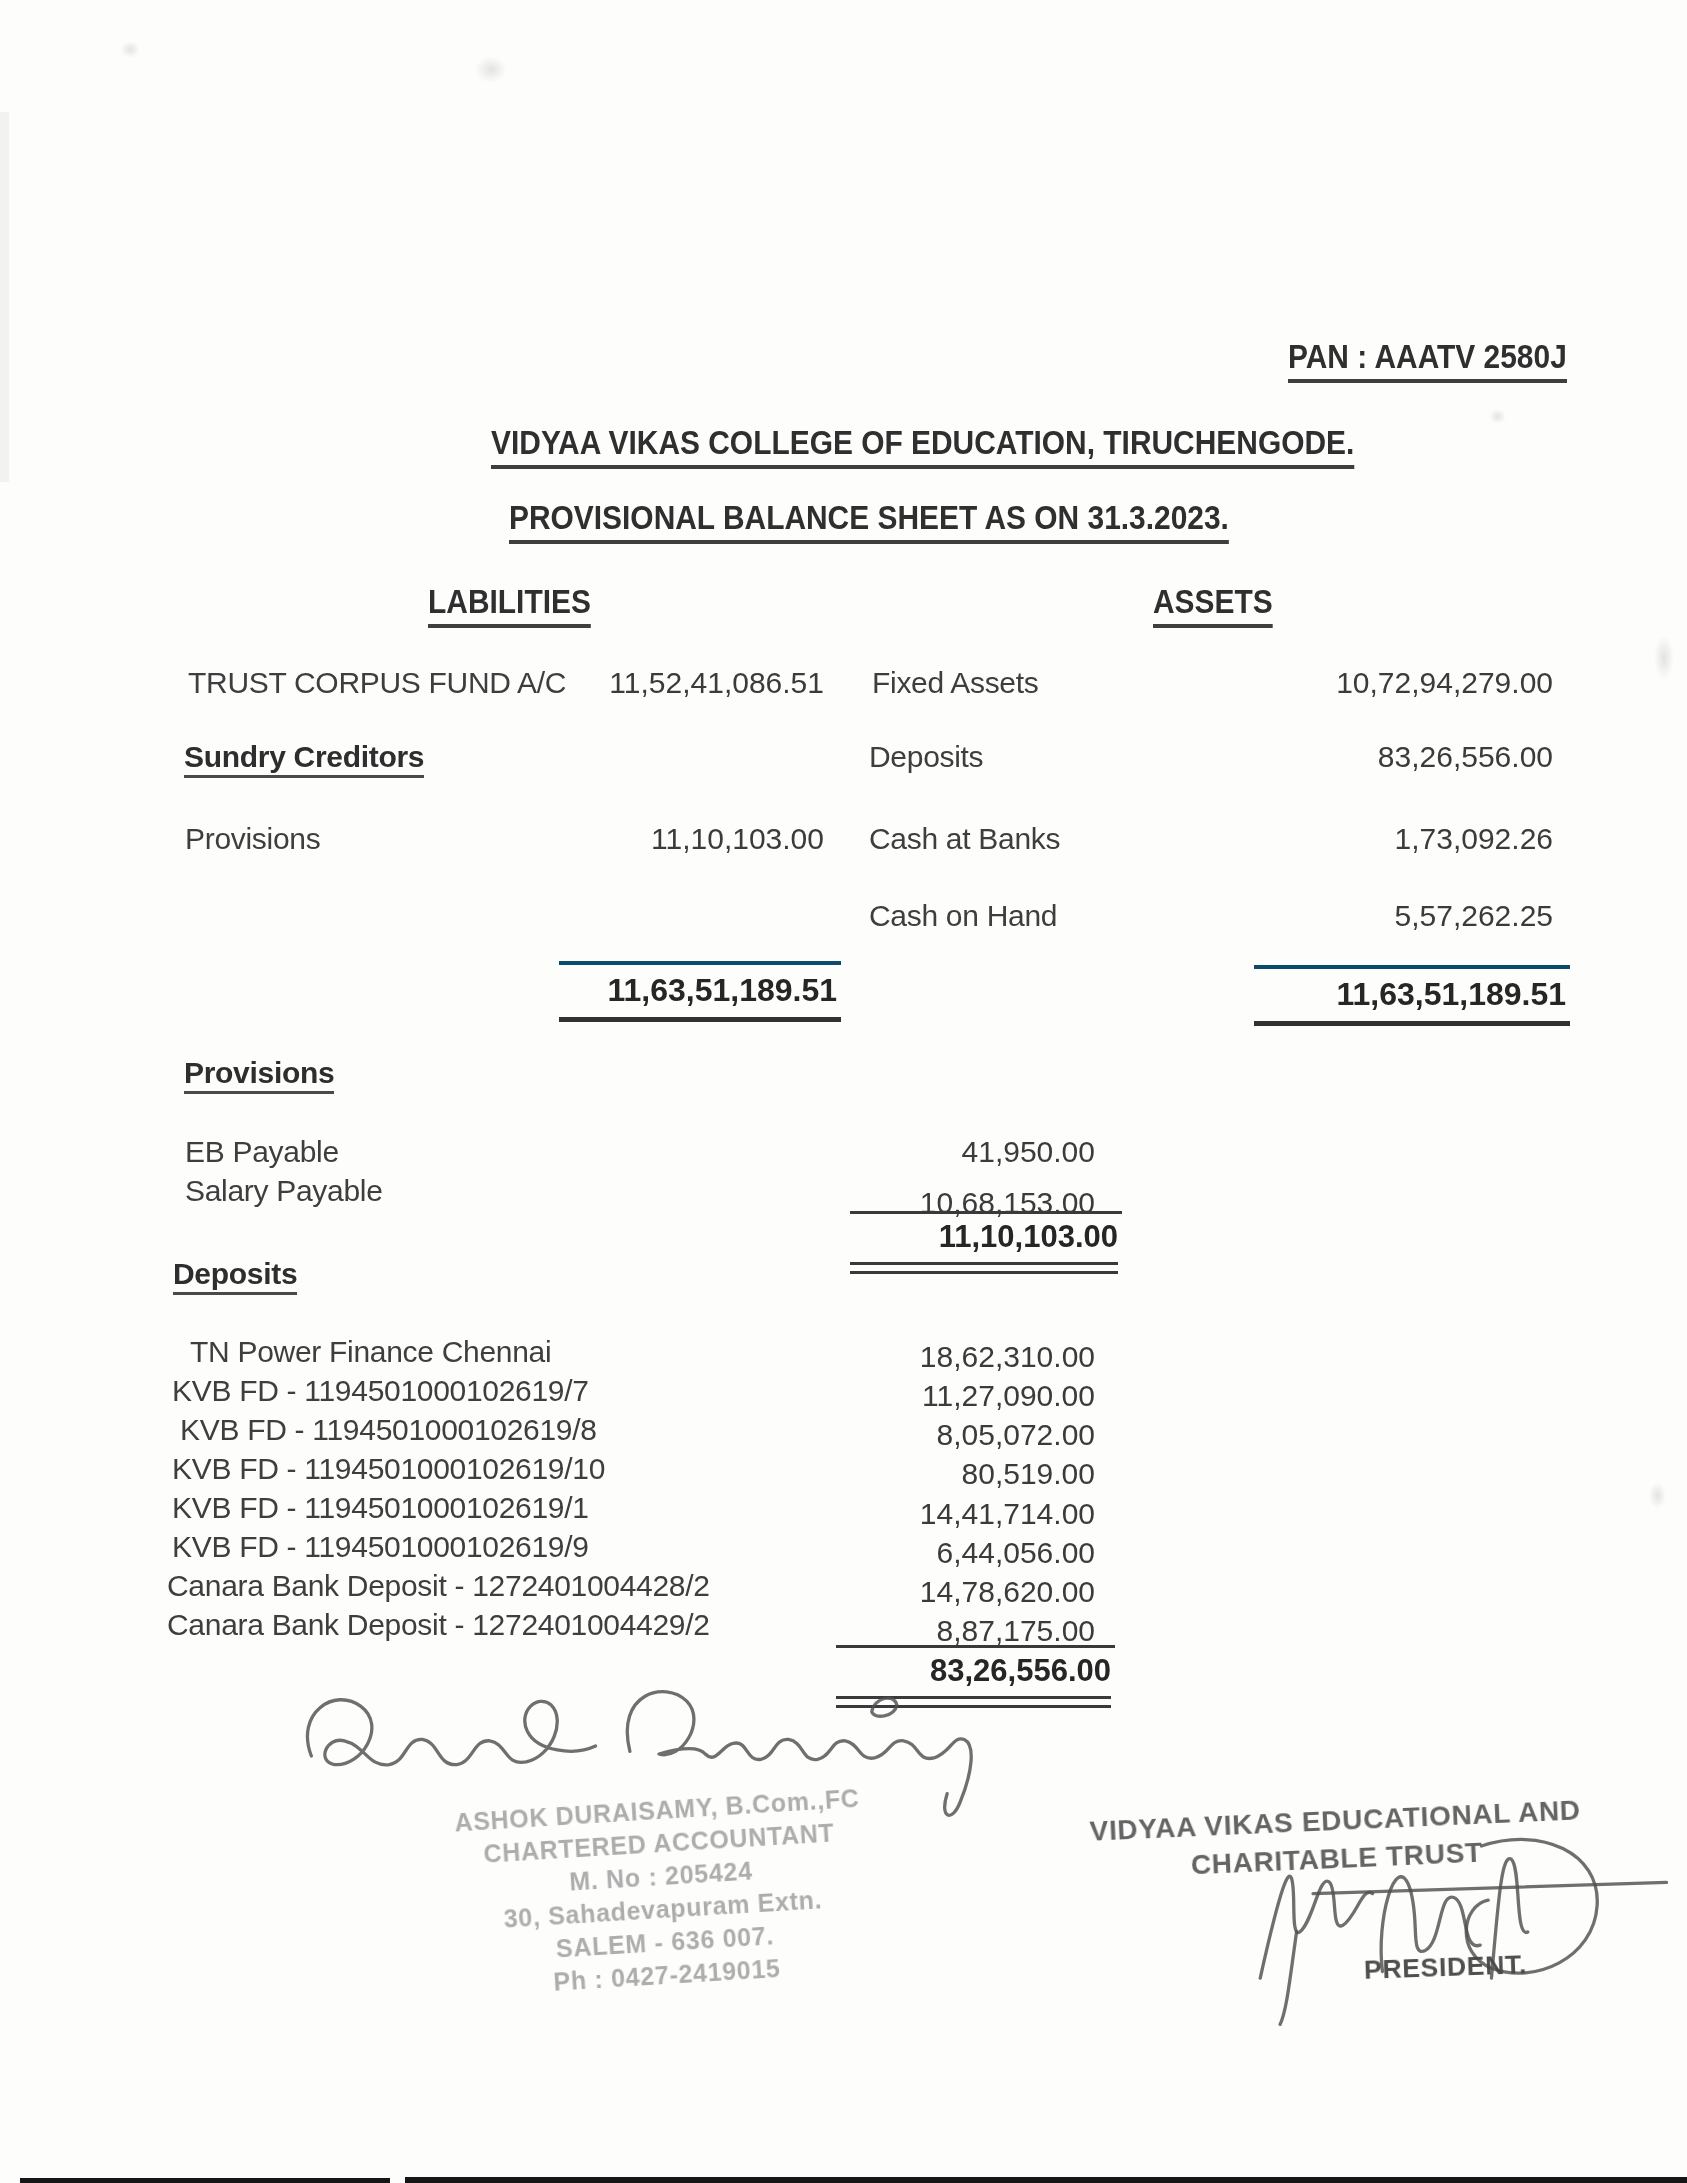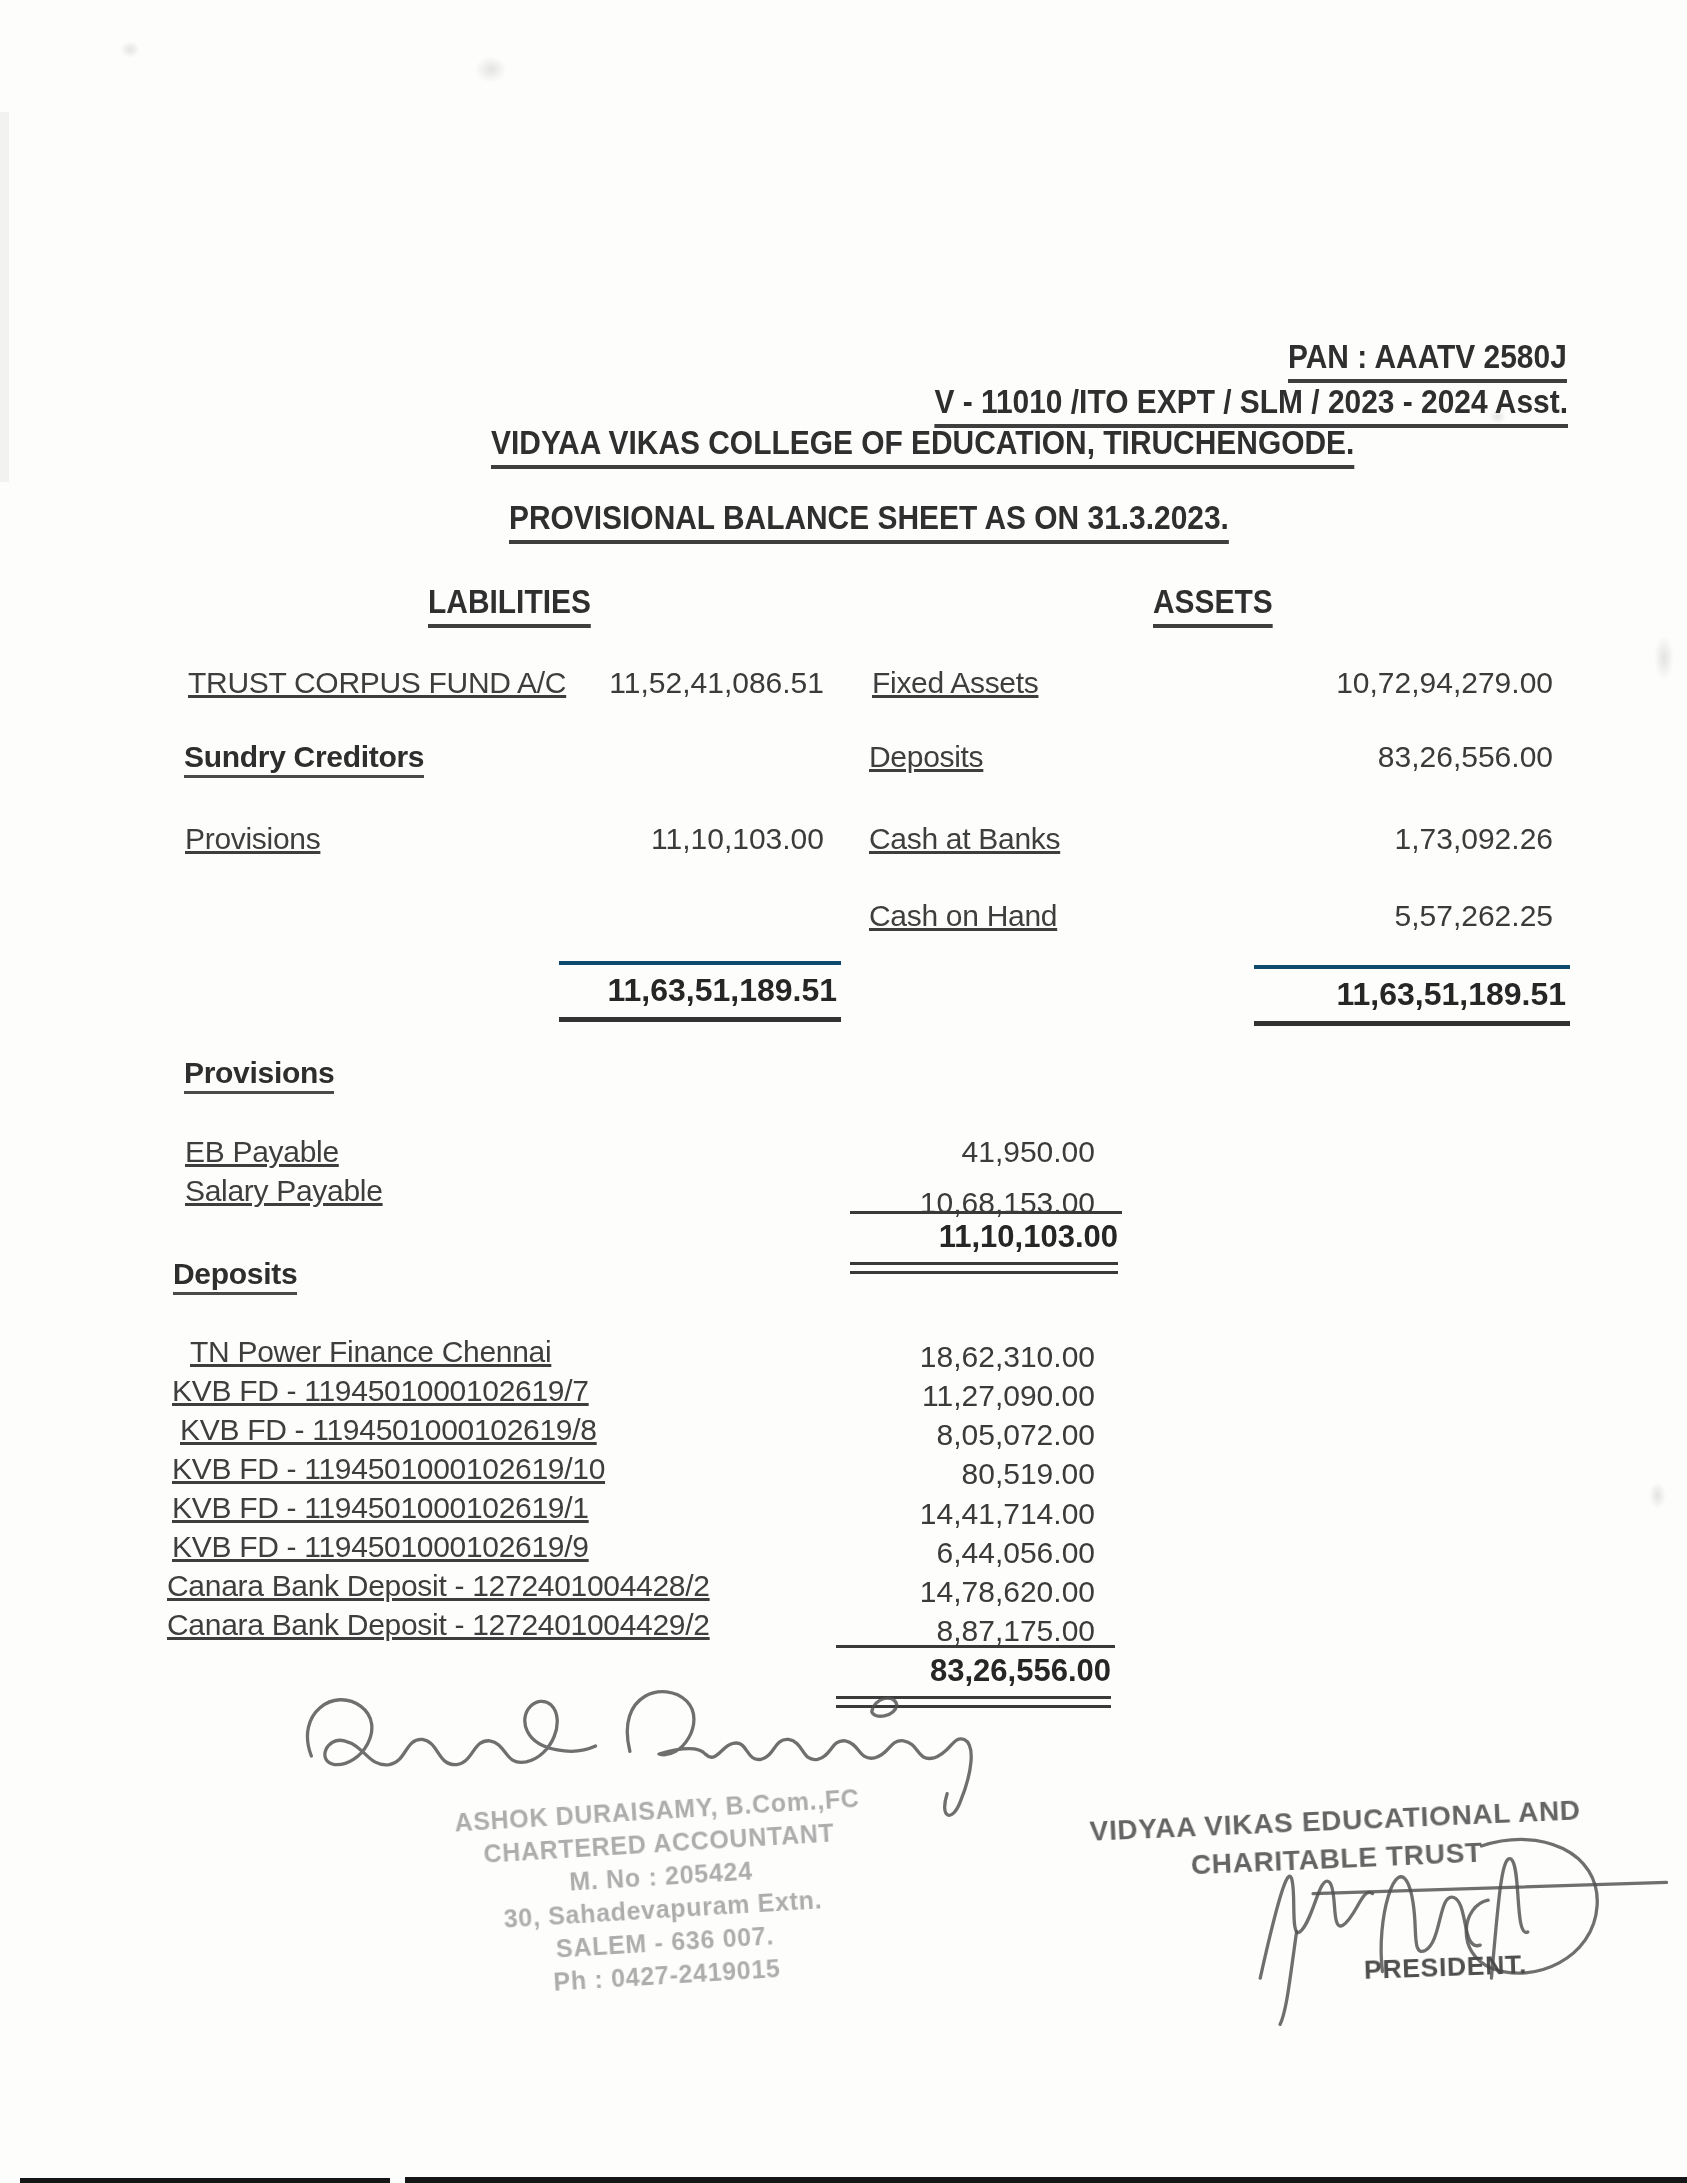--- a/index.html
+++ b/index.html
@@ -11,21 +11,21 @@
     font-family:"Liberation Sans", sans-serif;
     color:#3d3d3d;
   }
   .abs{position:absolute;white-space:nowrap;}
   .hdr{font-weight:bold;font-size:34px;color:#2f2f2f;letter-spacing:0px;}
   .cond{display:inline-block;transform:scaleX(.88);}
   .o-left{transform-origin:left center;}
   .o-right{transform-origin:right center;}
   .ul{border-bottom:4px solid #3f3f3f;padding-bottom:2.6px;}
   .ul2{border-bottom:3.3px solid #4a4a4a;padding-bottom:2px;}
-  .body-t{font-size:30px;letter-spacing:-0.3px;color:#3e3e3e;text-decoration:underline;}
+  .body-t{font-size:30px;letter-spacing:-0.3px;color:#3e3e3e;}
   .body-b{font-size:30px;font-weight:bold;color:#2e2e2e;letter-spacing:-0.3px;}
   .amt{position:absolute;text-align:right;font-size:30px;color:#3b3b3b;letter-spacing:0px;}
   .total-box{
     position:absolute;text-align:right;
     font-size:32px;font-weight:bold;color:#262626;
     border-top:4px solid #0c4a6e;border-bottom:5.3px solid #323232;
     padding:6.6px 4px 8px 0;
   }
   .sub-total{
     position:absolute;text-align:right;
@@ -64,23 +64,20 @@
 </style>
 </head>
 <body>
 
 <div class="page">
 
   <div class="abs hdr" style="right:120px;top:337px;">
     <span class="cond o-right ul">PAN : AAATV 2580J</span>
   </div>
 
-  <div class="abs hdr" style="right:119px;top:382px;">
-    <span class="cond o-right ul">V - 11010 /ITO EXPT  / SLM / 2023 - 2024  Asst.</span>
-  </div>
 
   <div class="abs hdr" style="left:491px;top:423px;">
     <span class="cond o-left ul">VIDYAA VIKAS COLLEGE OF EDUCATION, TIRUCHENGODE.</span>
   </div>
 
   <div class="abs hdr" style="left:509px;top:498px;">
     <span class="cond o-left ul">PROVISIONAL BALANCE SHEET AS ON 31.3.2023.</span>
   </div>
 
   <div class="abs hdr" style="left:428px;top:582px;">

